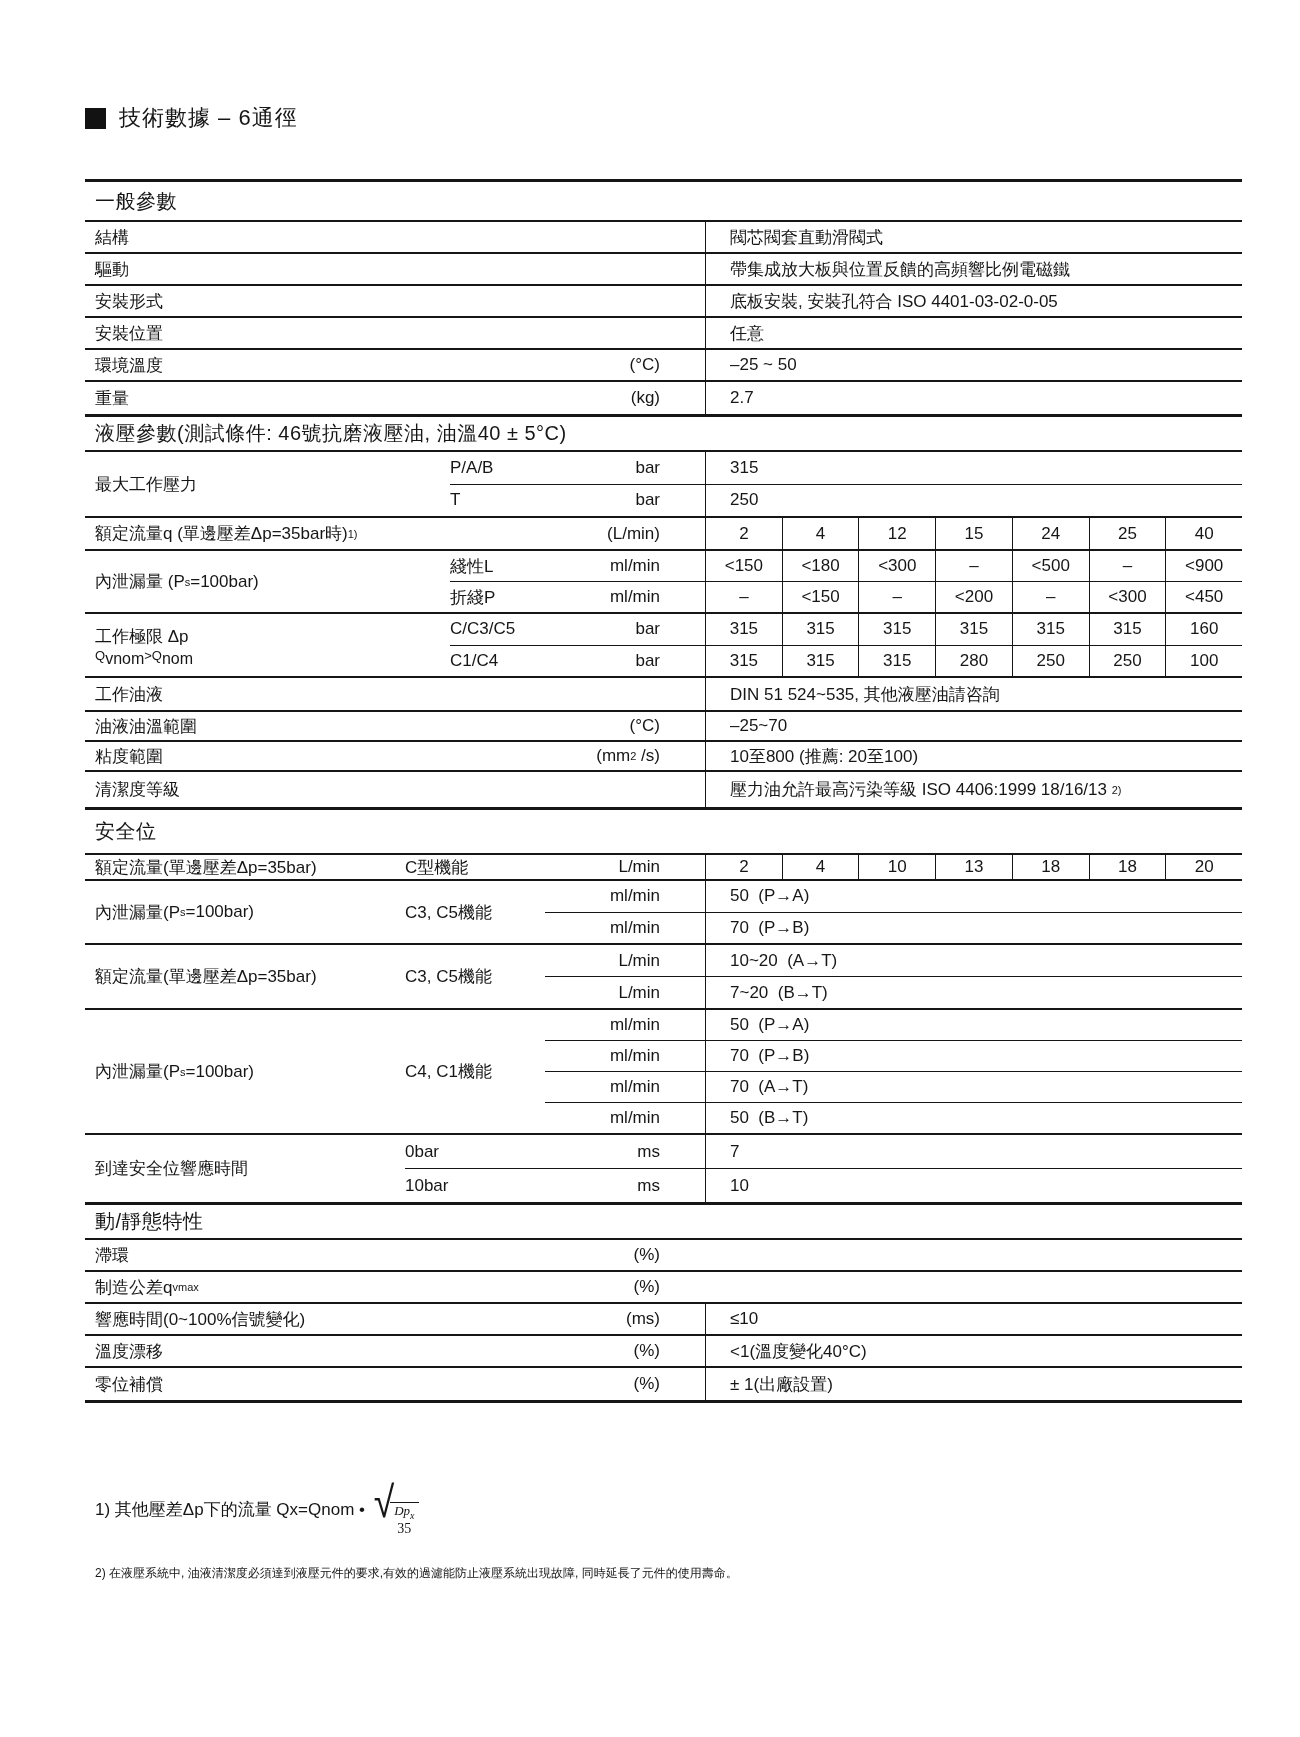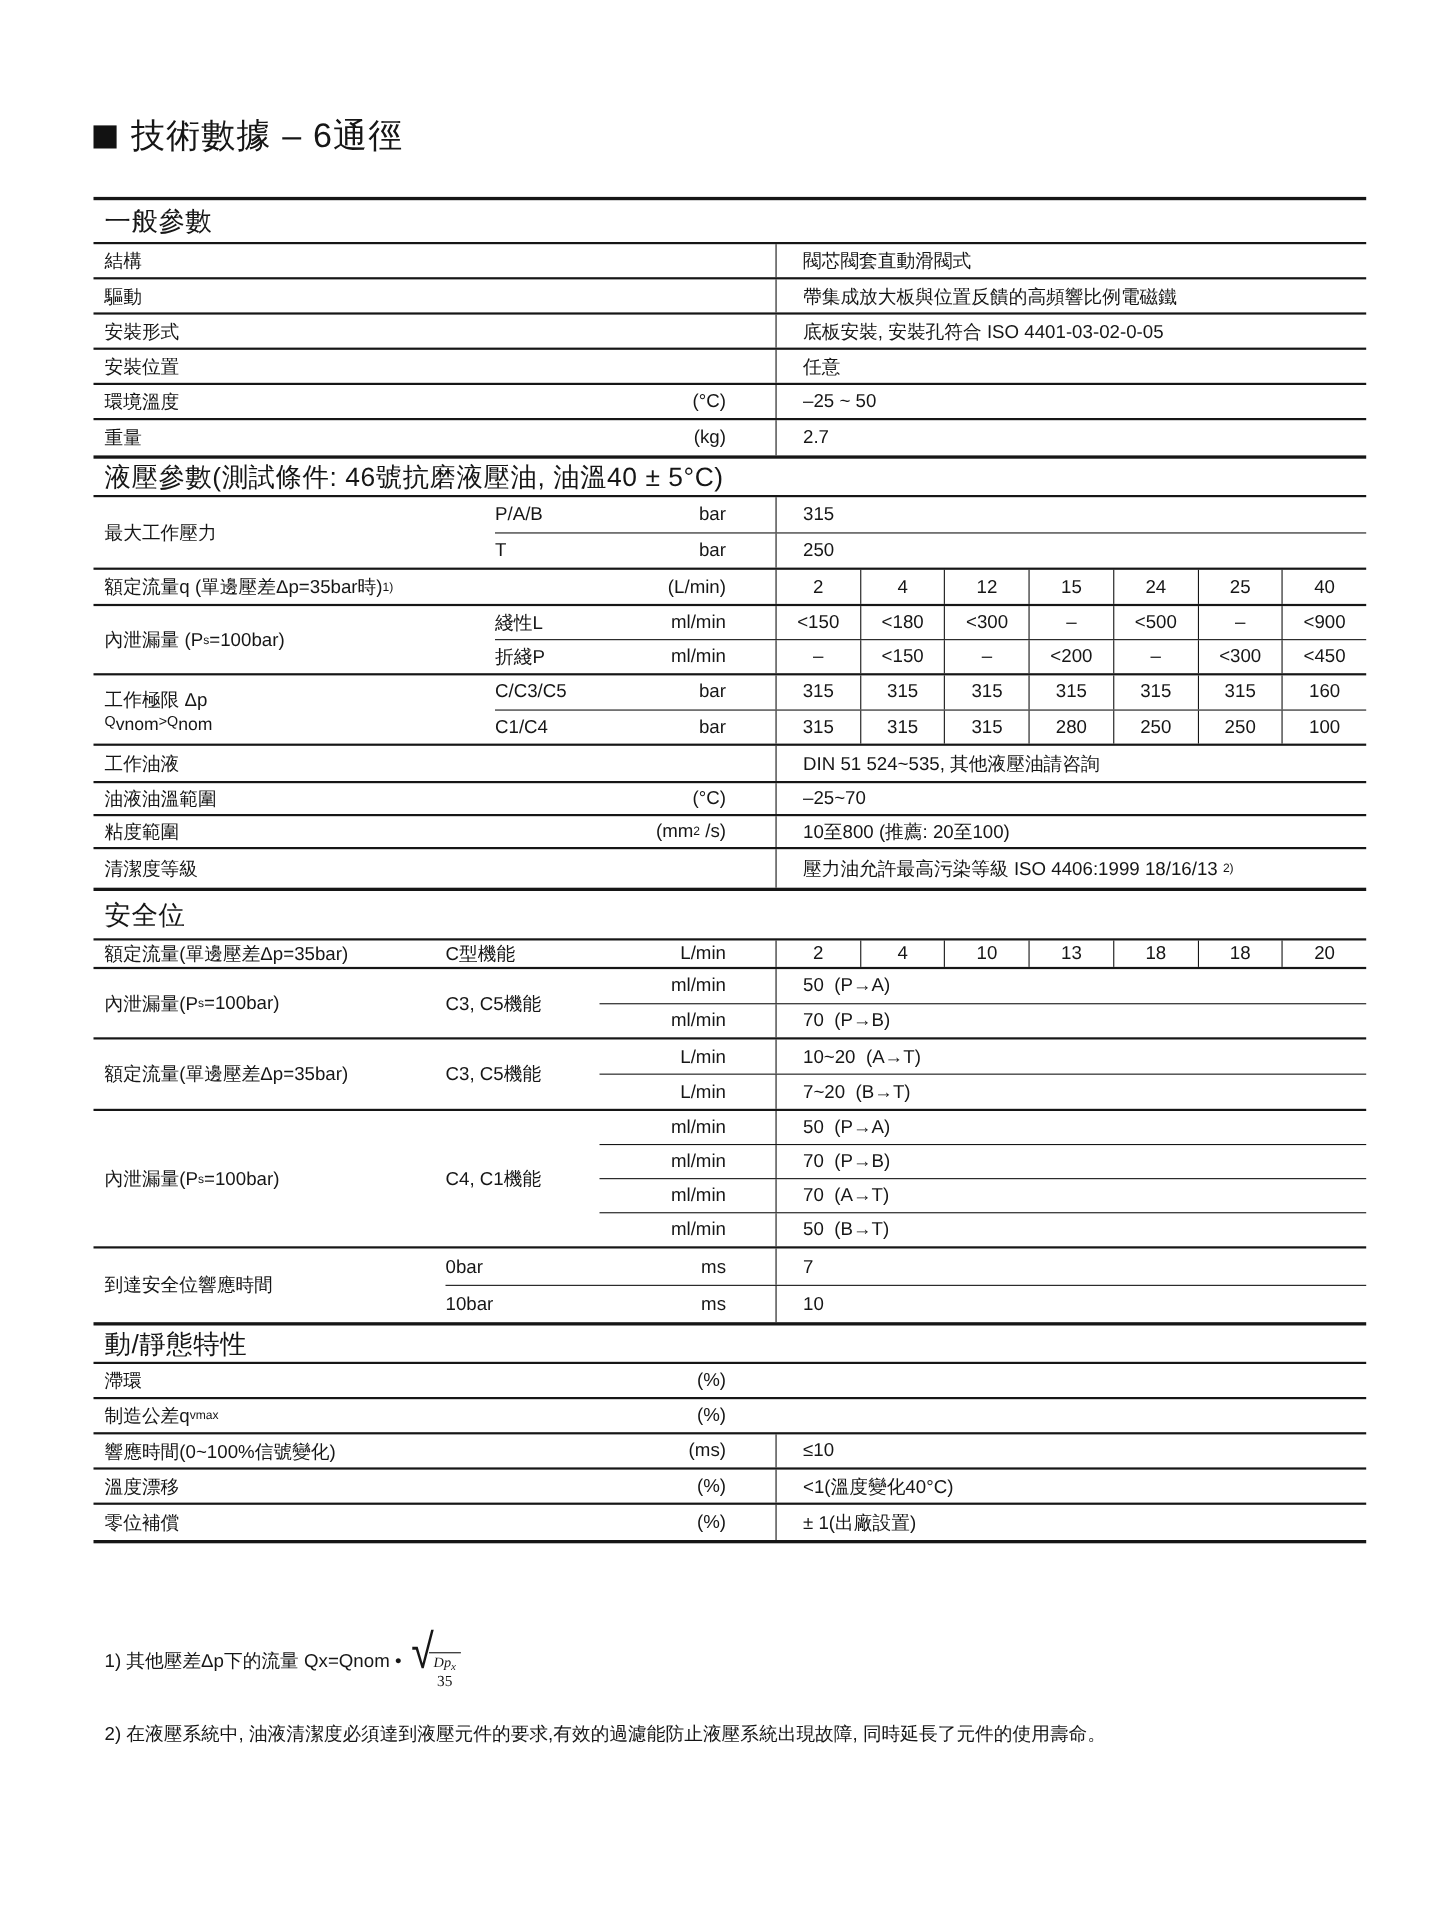--- a/index.html
+++ b/index.html
@@ -7,30 +7,30 @@
     width:1300px; height:1737px; background:#ffffff;
     font-family:"Liberation Sans","DejaVu Sans",sans-serif;
     color:#161616;
     position:relative;
   }
   .page { position:absolute; inset:0; background:#fff; }
 
   
   .title { position:absolute; top:103px; left:85px; display:flex; align-items:center; gap:13px; }
   .title-sq { width:21px; height:21px; background:#121212; flex:0 0 auto; }
-  .title-text { font-size:31px; letter-spacing:1px; }
+  .title-text { font-size:22px; letter-spacing:1px; }
 
   
   .content { position:absolute; left:85px; top:179px; width:1157px; }
   * { box-sizing:border-box; }
 
   .sec-head {
     border-top:3px solid #161616; border-bottom:2px solid #161616;
     display:flex; align-items:center; padding-left:10px;
-    font-size:24px; letter-spacing:0.5px;
+    font-size:20px; letter-spacing:0.5px;
   }
   .sh43 { height:43px; } .sh38 { height:38px; } .sh48 { height:48px; }
 
   .trow { display:flex; border-bottom:2px solid #161616; font-size:17px; }
   .trow.last { border-bottom:none; }
   .table-end { border-top:3px solid #161616; height:0; }
 
   .h26{height:26px} .h30{height:30px} .h32{height:32px} .h33{height:33px}
   .h34{height:34px} .h35{height:35px}
   .h63{height:63px} .h64{height:64px} .h65{height:65px} .h66{height:66px}
@@ -62,21 +62,21 @@
   .two-line { flex-direction:column; align-items:flex-start; justify-content:center; line-height:1.25; }
   .two-line .l2 { font-size:13px; }
 
   .sup  { font-size:11px; vertical-align:super; line-height:0; }
   .subs { font-size:11px; vertical-align:sub;  line-height:0; }
   .subs2{ font-size:16px; vertical-align:sub;  line-height:0; }
 
   
   .fn1 { position:absolute; left:95px; top:1482px; display:flex; align-items:center; font-size:17px; }
   .fn1 .prefix { white-space:pre; }
-  .fn2 { position:absolute; left:95px; top:1565px; font-size:17px; }
+  .fn2 { position:absolute; left:95px; top:1565px; font-size:12px; }
 
   .sqrt { display:inline-flex; align-items:flex-start; margin-left:7px; }
   .sqrt-sym { font-size:44px; line-height:40px; font-weight:300; transform:scaleX(0.85); }
   .frac { display:inline-flex; flex-direction:column; align-items:center;
           border-top:1.6px solid #161616; margin-left:-6px; margin-top:20px; padding:1px 4px 0 4px; }
   .fnum { font-size:13px; font-style:italic; font-family:"Liberation Serif","DejaVu Serif",serif; line-height:1.1; }
   .fnum .fsub { font-size:10px; vertical-align:sub; }
   .fden { font-size:14px; font-family:"Liberation Serif","DejaVu Serif",serif; line-height:1.15; }
 </style>
 </head>

